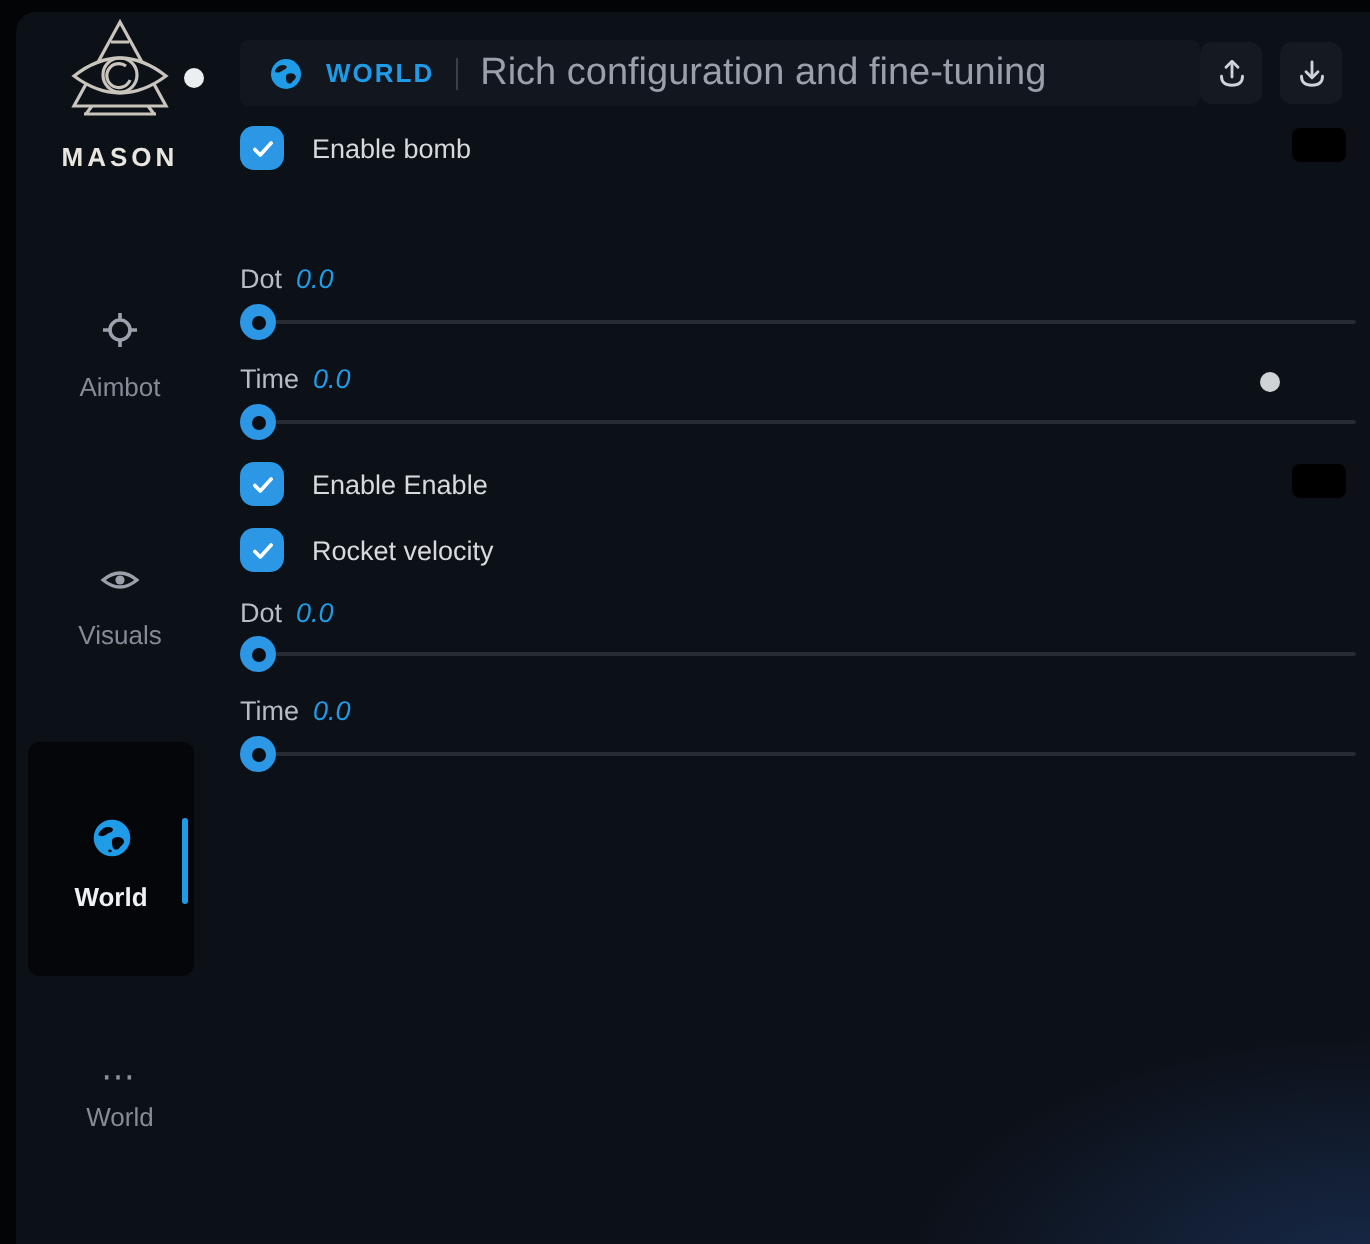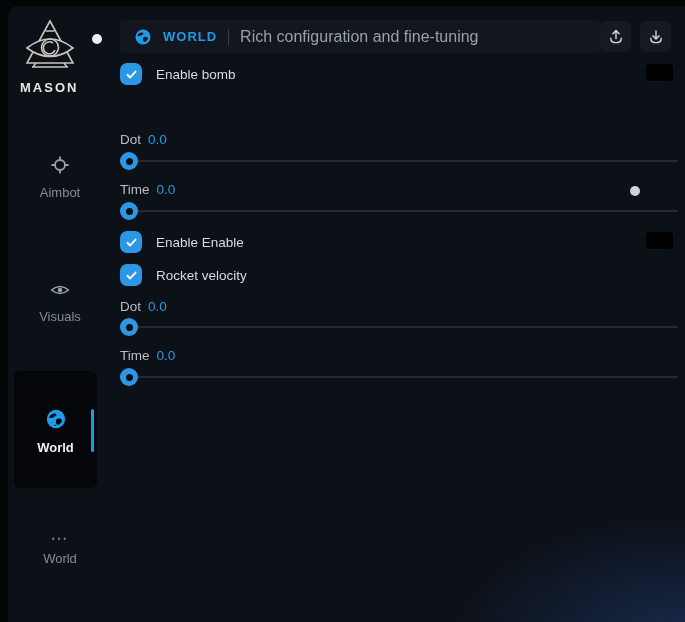--- a/index.html
+++ b/index.html
@@ -7,56 +7,56 @@
          background:#030405;font-family:"Liberation Sans",sans-serif;
          -webkit-font-smoothing:antialiased;}
   .window{position:absolute;left:8px;top:6px;width:677px;height:616px;
           background:#0c1017;border-top-left-radius:10px;overflow:hidden;}
   .window::after{content:"";position:absolute;right:0;bottom:0;width:260px;height:120px;
           background:radial-gradient(ellipse at 100% 115%, rgba(45,90,170,0.35), rgba(45,90,170,0) 65%);
           pointer-events:none;}
 
   
   .sidebar{position:absolute;left:0;top:0;width:104px;height:100%;}
-  .logo{position:absolute;left:0;top:12px;width:104px;text-align:left;margin-left:12px;}
+  .logo{position:absolute;left:0;top:2px;width:104px;text-align:center;}
   .brand{margin-top:2px;color:#e9e6e0;font-size:13px;font-weight:bold;letter-spacing:2px;}
   .nav-item{position:absolute;left:0;width:104px;text-align:center;cursor:pointer;}
   .nav-item .nav-label{margin-top:7px;font-size:13px;color:#858c96;}
   .nav-icon{display:inline-block;height:18px;}
   .nav-world{position:absolute;left:6px;top:365px;width:83px;height:117px;
              background:#04060a;border-radius:6px;text-align:center;cursor:pointer;}
   .nav-world .nav-label{margin-top:6px;font-size:13px;color:#eef1f5;font-weight:600;}
   .nav-world .bar{position:absolute;right:3px;top:38px;width:3px;height:43px;
                   background:#1f9ce8;border-radius:2px;}
   .nav-world .nav-icon{margin-top:37px;}
   .ellipsis{color:#8b929c;font-size:17px;letter-spacing:2px;line-height:10px;}
 
   
   .header-bar{position:absolute;left:112px;top:14px;width:480px;height:33px;
               background:#12161e;border-radius:4px;display:flex;align-items:center;
               padding:0 14px;box-sizing:border-box;gap:11px;}
   .tab-label{color:#1f9ce8;font-size:13px;font-weight:bold;letter-spacing:1px;}
   .hdr-div{width:1px;height:16px;background:#3a4048;}
-  .subtitle{color:#9aa0a9;font-size:16px;}
+  .subtitle{color:#9aa0a9;font-size:19px;}
   .icon-btn{position:absolute;top:15px;width:31px;height:31px;background:#141922;
             border-radius:6px;display:flex;align-items:center;justify-content:center;cursor:pointer;}
   .btn-up{left:592px;}
   .btn-down{left:632px;}
 
   
   .chk-row{position:absolute;left:112px;display:flex;align-items:center;gap:14px;}
   .checkbox{width:22px;height:22px;background:#2b97e5;border-radius:7px;
             display:flex;align-items:center;justify-content:center;cursor:pointer;}
   .chk-label{color:#d7dbdf;font-size:13.5px;text-align:right;}
   .swatch{position:absolute;left:638px;width:27px;height:17px;background:#000;
           border-radius:4px;cursor:pointer;}
 
   .slider-caption{position:absolute;left:112px;display:flex;gap:7px;font-size:13.5px;}
   .sl-name{color:#b8bdc4;}
-  .sl-value{color:#1f9ce8;}
+  .sl-value{color:#1f9ce8;font-style:italic;}
   .slider{position:absolute;left:112px;width:558px;height:18px;cursor:pointer;}
   .track{position:absolute;left:0;top:8px;width:100%;height:2px;background:#262b33;border-radius:1px;}
   .handle{position:absolute;left:0;top:0;width:18px;height:18px;border-radius:50%;
           background:#2b97e5;display:flex;align-items:center;justify-content:center;}
   .handle .hole{width:7px;height:7px;border-radius:50%;background:#0b0f15;}
 
   .cursor-dot{position:absolute;border-radius:50%;}
   .dot-a{left:84px;top:28px;width:10px;height:10px;background:#eceff1;}
   .dot-b{left:622px;top:180px;width:10px;height:10px;background:#cfd3d5;}
 </style>

